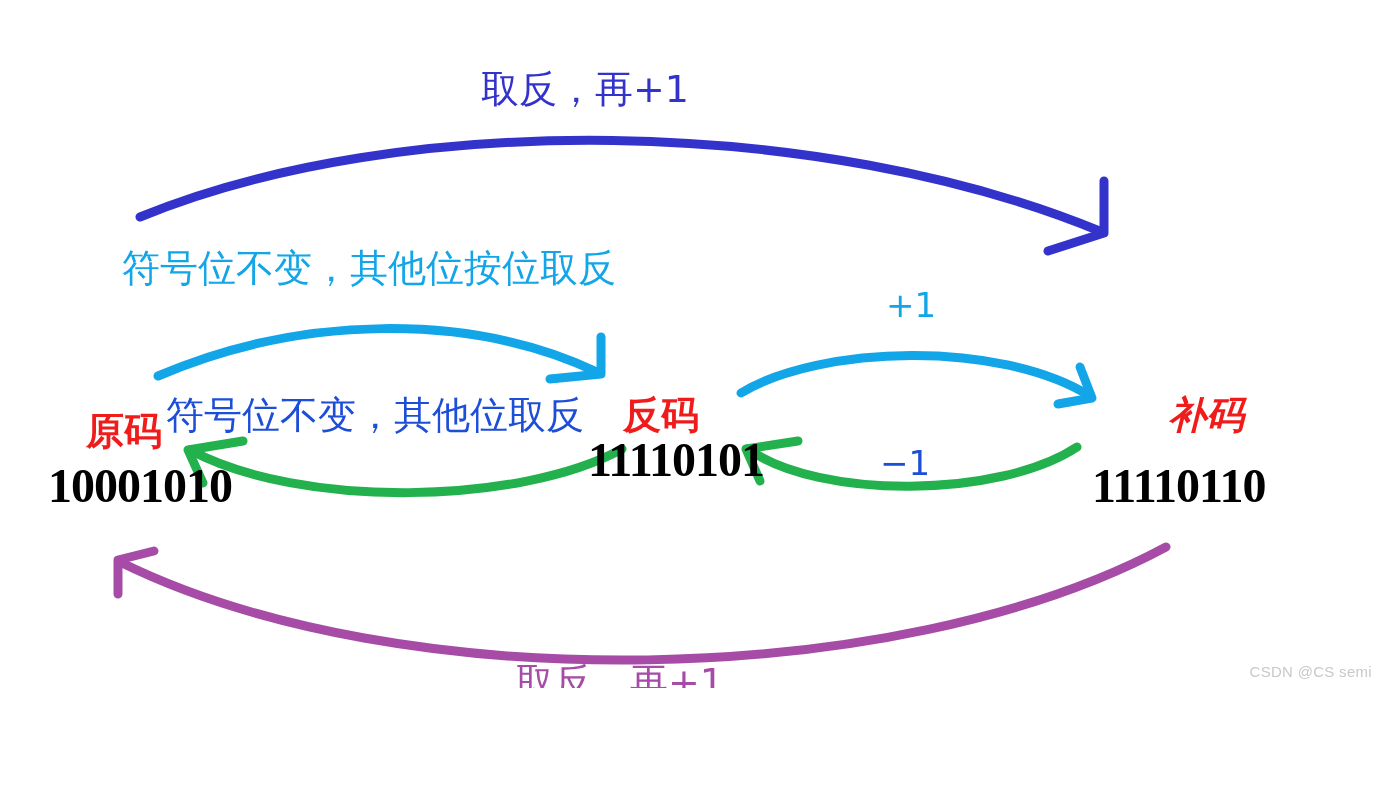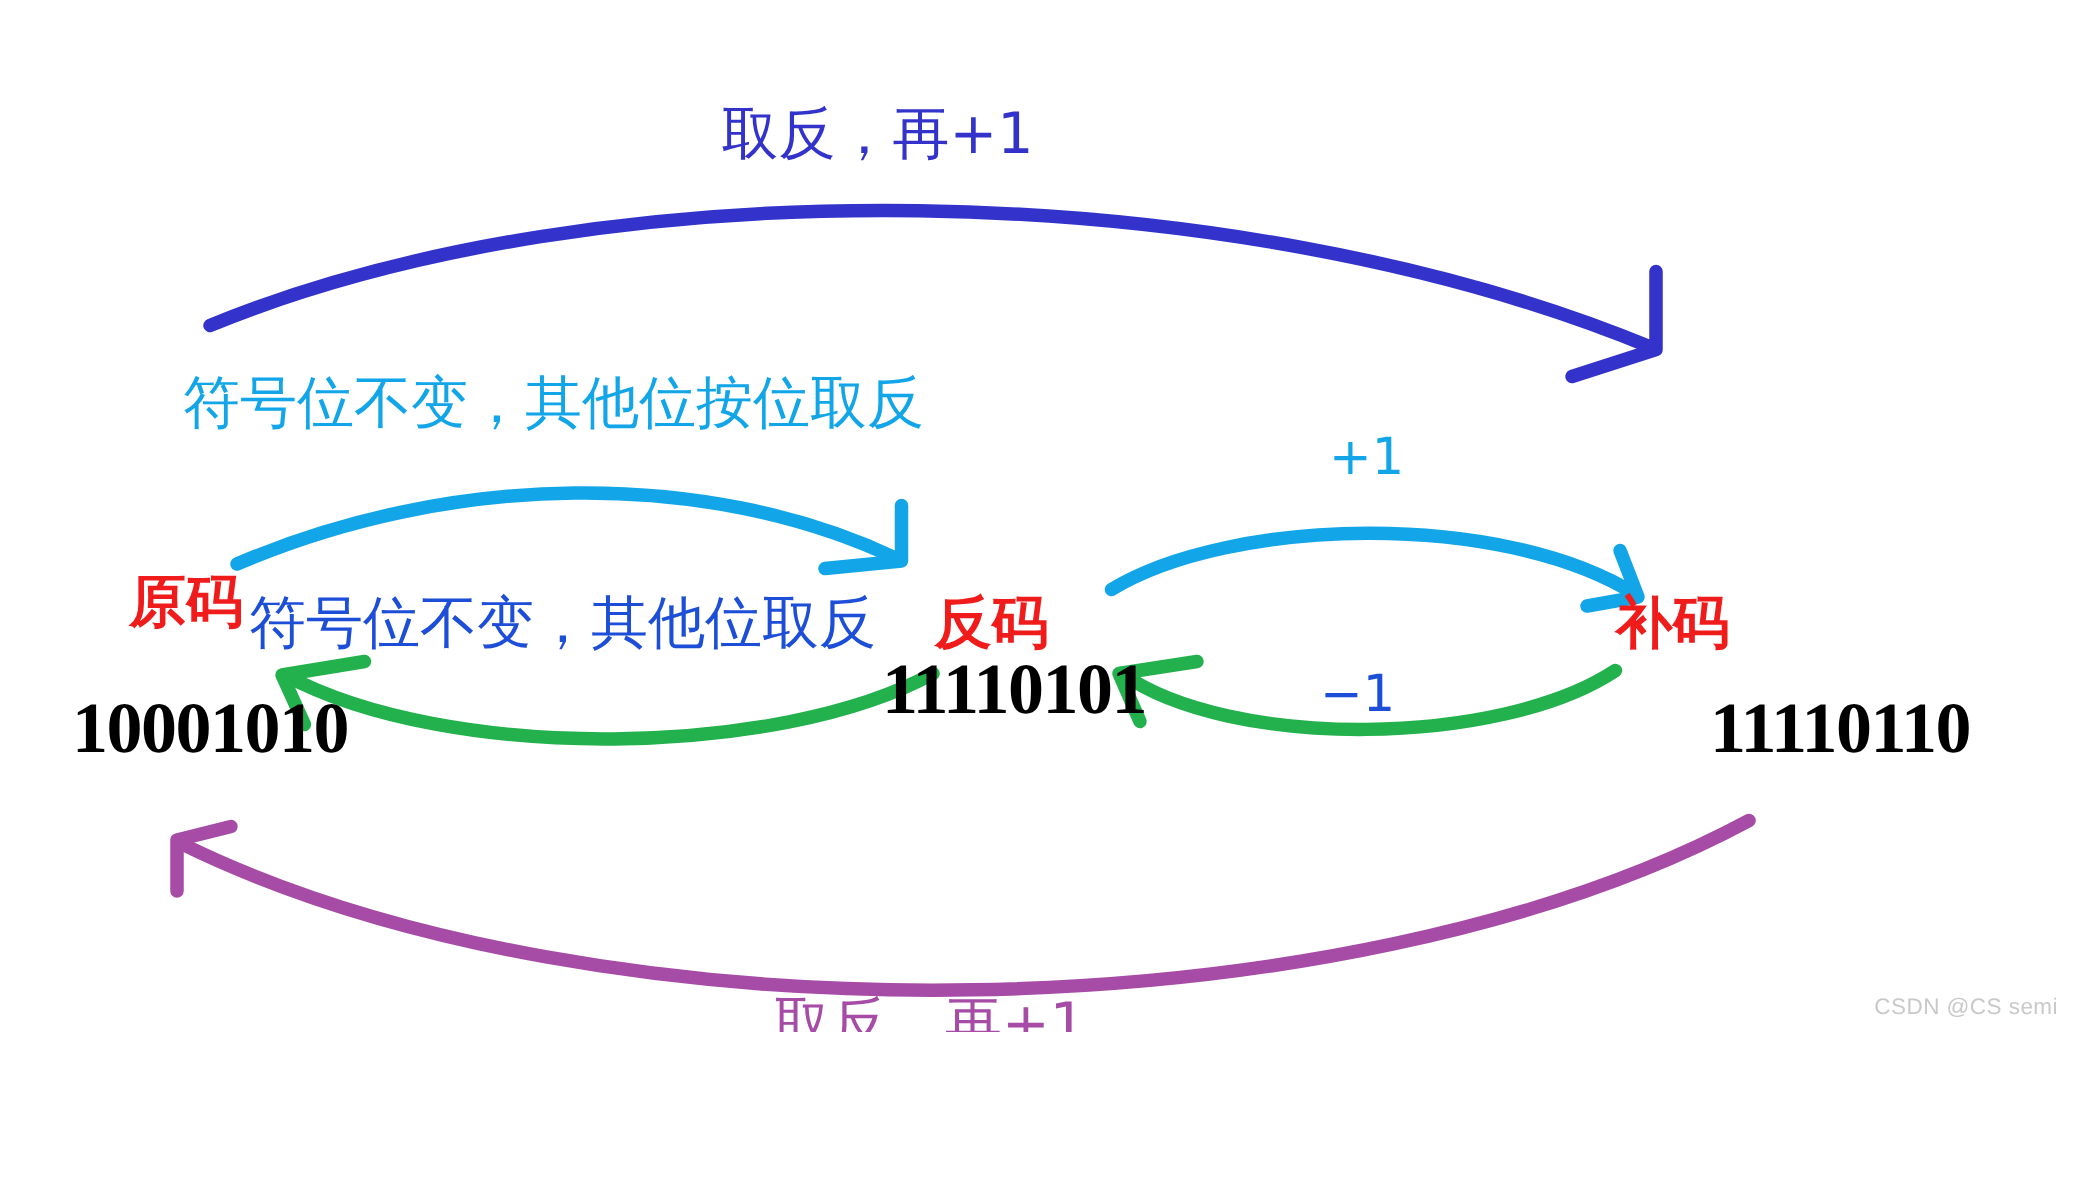--- a/index.html
+++ b/index.html
@@ -109,24 +109,24 @@
   <div class="lbl ann ann-cyan" style="left:122px; top:249px;">符号位不变，其他位按位取反</div>
 
   <div class="lbl ann ann-cyan ann-small" style="left:886px; top:288px;">+1</div>
 
   <div class="lbl ann ann-green" style="left:166px; top:396px;">符号位不变，其他位取反</div>
 
   <div class="lbl ann ann-green ann-small" style="left:880px; top:446px;">−1</div>
 
   <div class="lbl ann ann-purple" style="left:516px; top:663px;">取反，再+1</div>
 
-  <div class="lbl codename" style="left:86px; top:382px;">原码</div>
+  <div class="lbl codename" style="left:86px; top:412px;">原码</div>
   <div class="lbl binary" style="left:48px; top:462px;">10001010</div>
 
   <div class="lbl codename" style="left:623px; top:396px;">反码</div>
   <div class="lbl binary" style="left:588px; top:436px;">11110101</div>
 
-  <div class="lbl codename" style="left:1077px; top:396px;">补码</div>
-  <div class="lbl binary" style="left:1092px; top:462px;margin-left:48px;">11110110</div>
+  <div class="lbl codename" style="left:1168px; top:396px;font-style:italic;">补码</div>
+  <div class="lbl binary" style="left:1092px; top:462px;">11110110</div>
 
   <div class="watermark">CSDN @CS semi</div>
 
 </div>
 
 </body></html>

